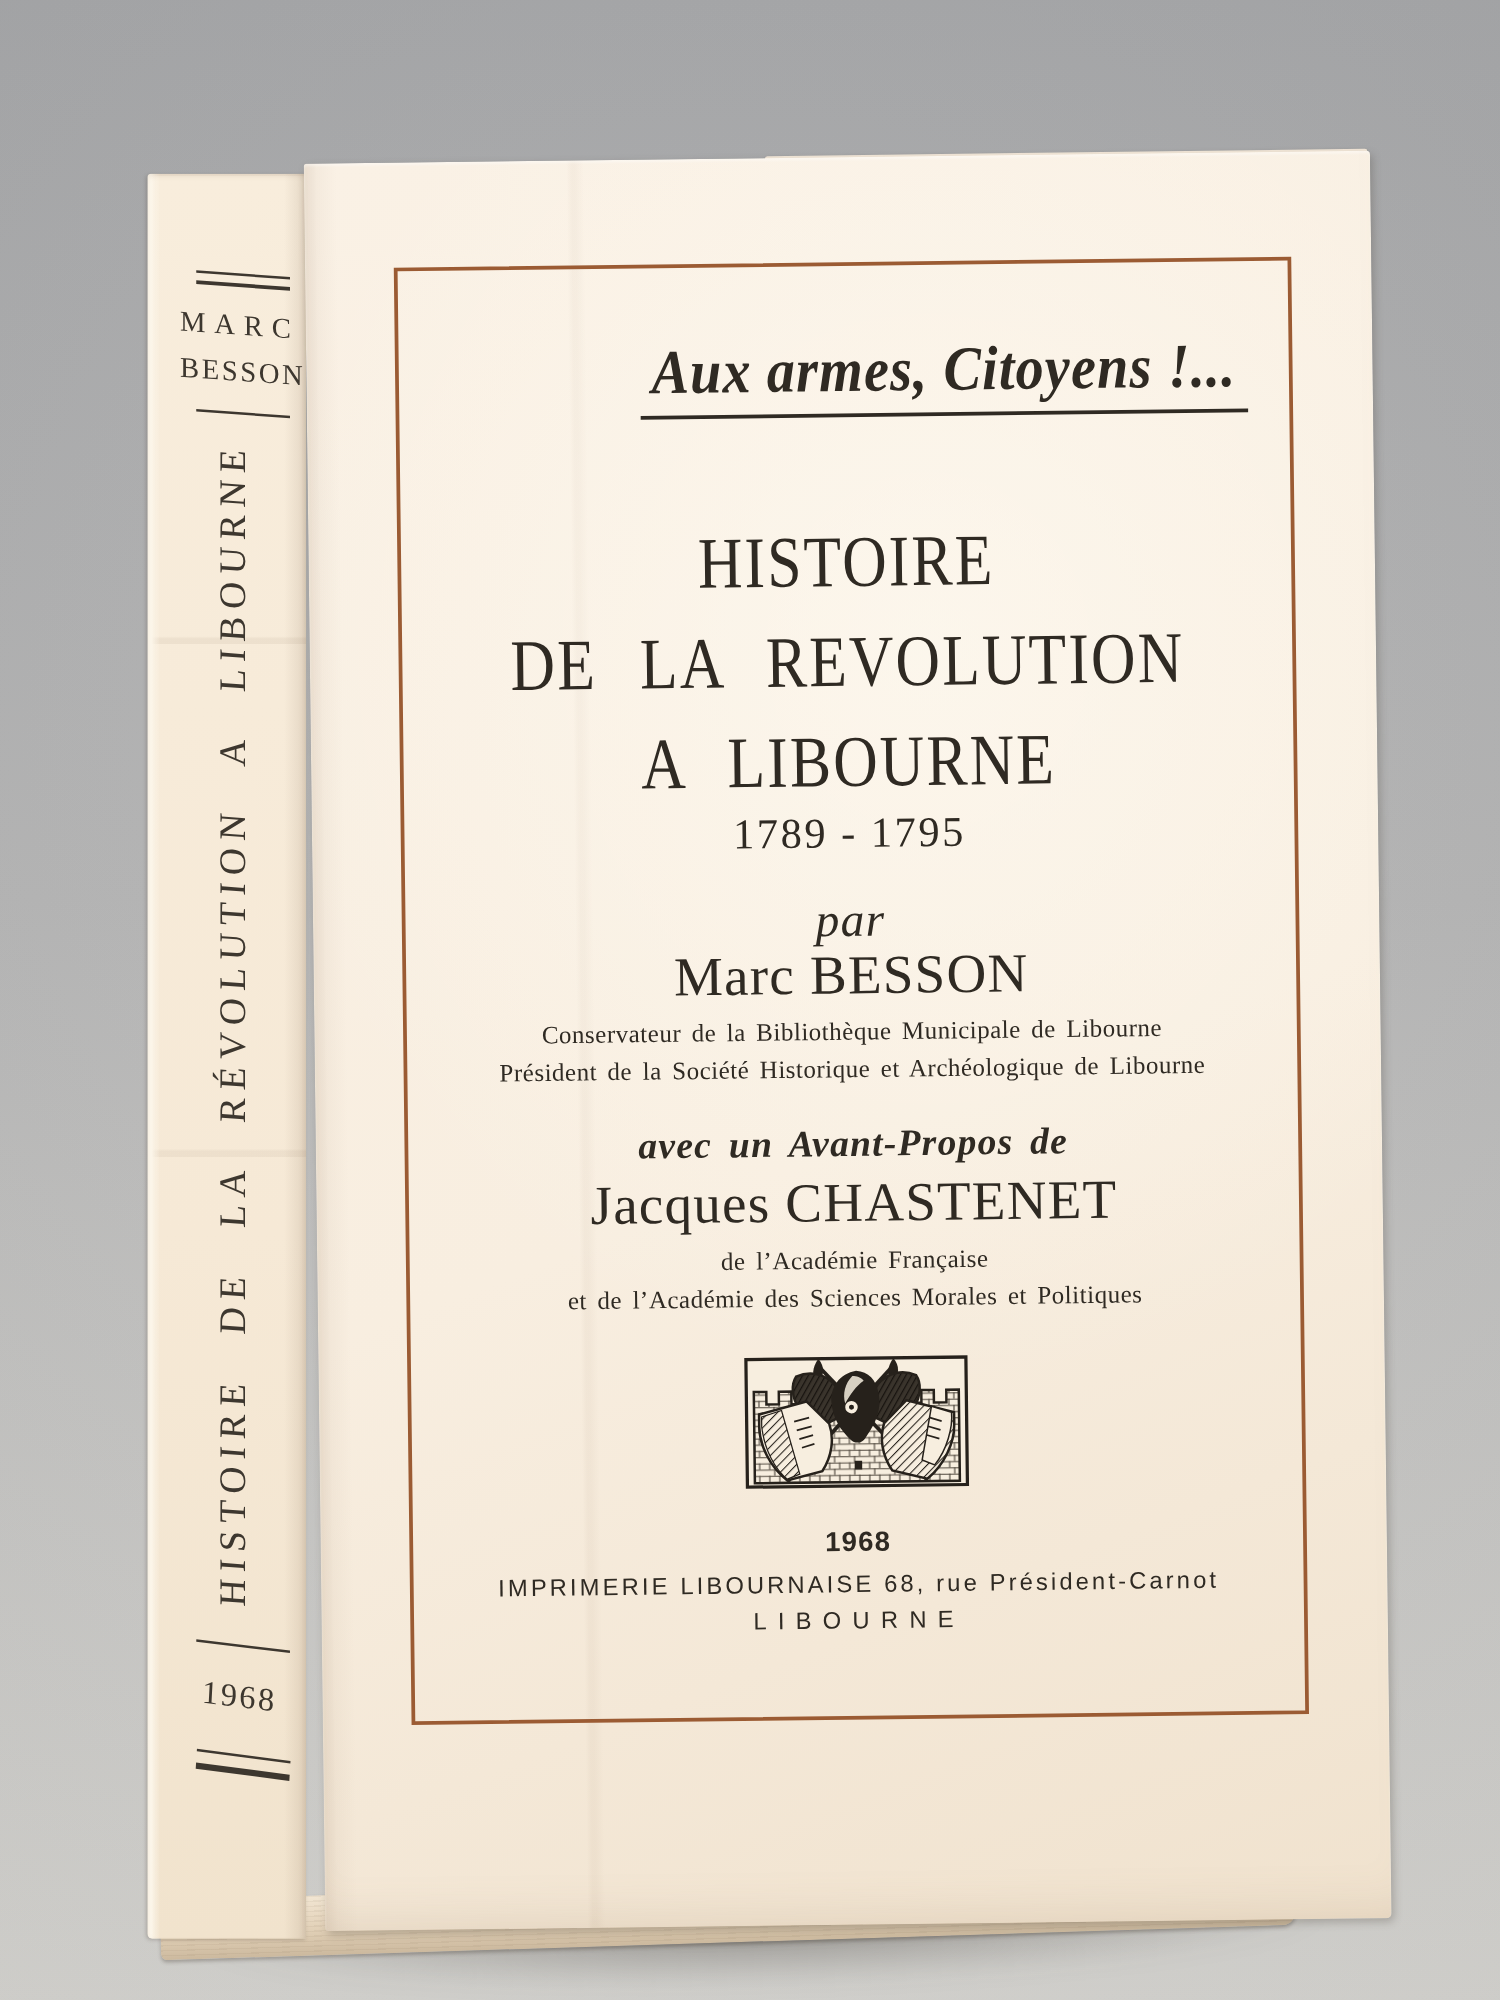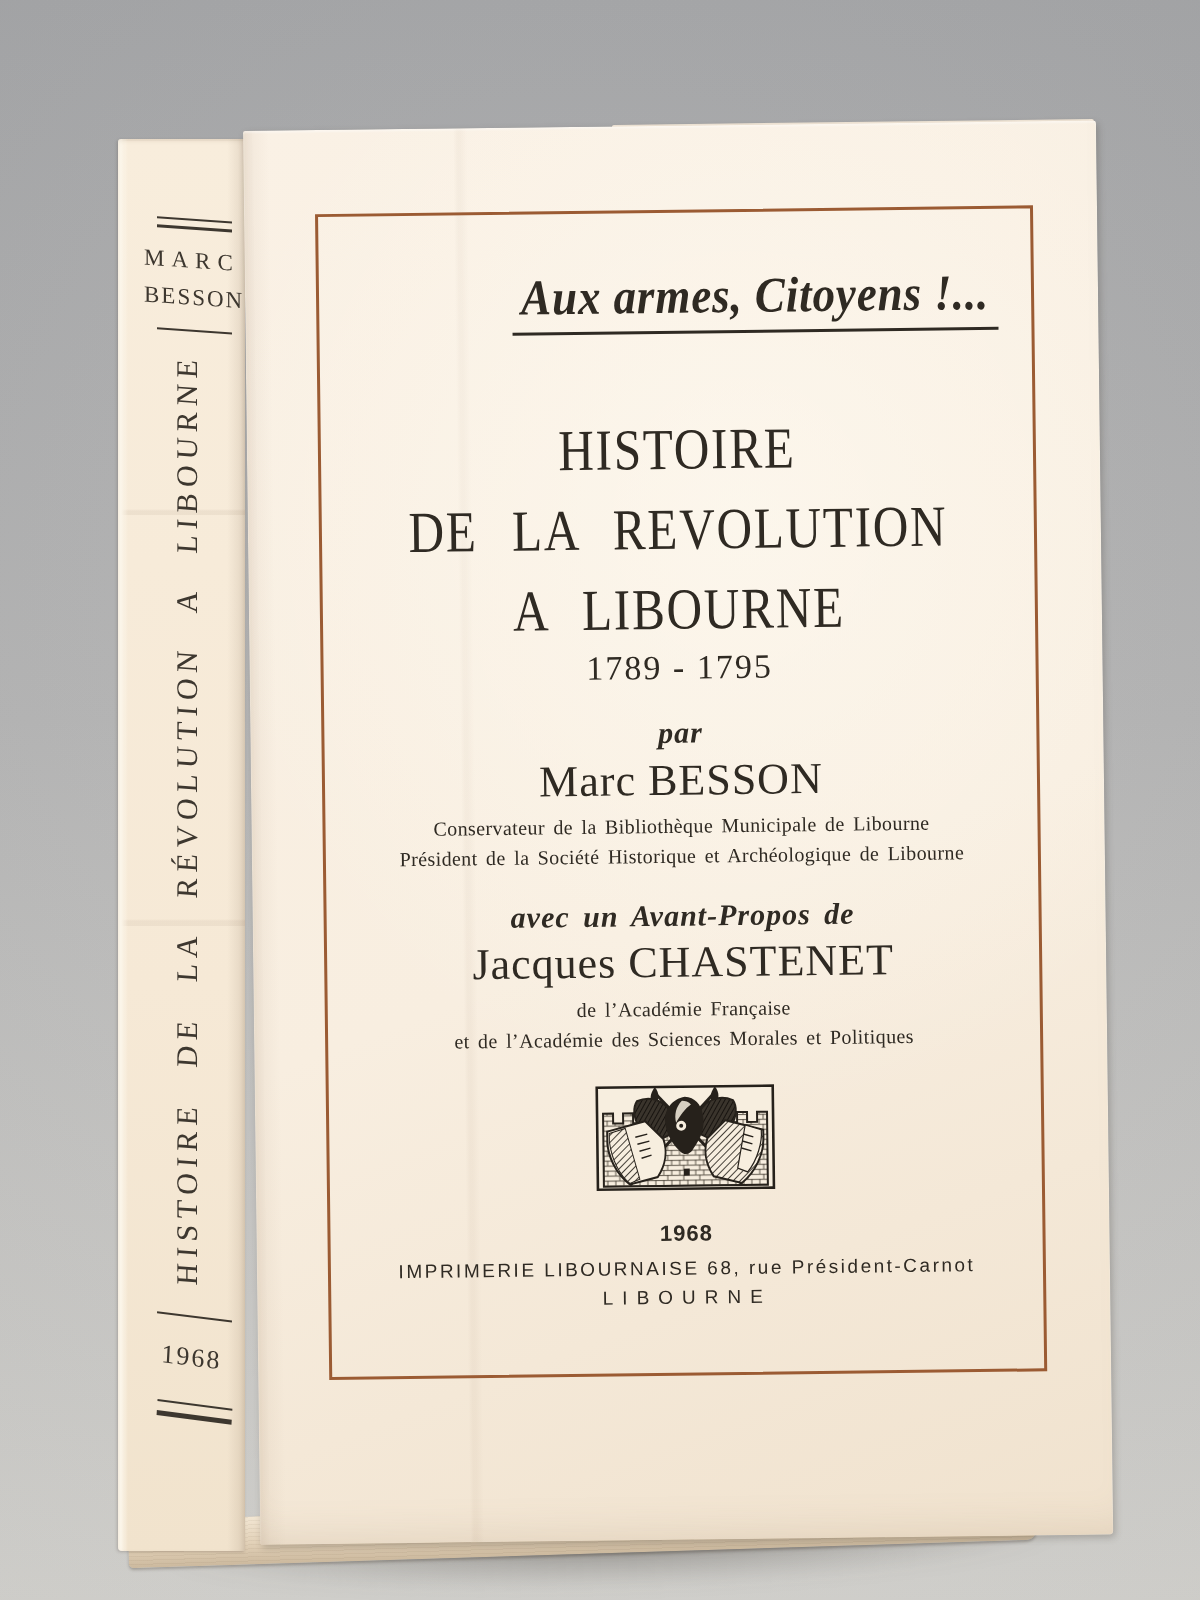--- a/index.html
+++ b/index.html
@@ -65,21 +65,21 @@
   .content{position:absolute;inset:0;text-align:center;color:var(--ink,#2f2a23);}
   .content > div{position:absolute;left:50%;white-space:nowrap;line-height:1;transform:translateX(-50%);}
 
   .c-motto{top:58px;transform:translateX(calc(-50% + 80px)) scaleX(.9)!important;
     font-style:italic;font-weight:bold;font-size:50px;letter-spacing:1px;}
   .c-motto span{display:inline-block;padding:0 10px 10px 10px;border-bottom:3px solid var(--ink,#2f2a23);}
   .c-t1,.c-t2,.c-t3{font-size:58px;letter-spacing:2px;word-spacing:24px;
     transform:translateX(-50%) scaleX(.85)!important;}
   .c-t1{top:208px;} .c-t2{top:288px;} .c-t3{top:368px;}
   .c-dates{top:438px;font-size:34px;letter-spacing:2px;}
-  .c-par{top:505px;font-style:italic;font-weight:bold;font-size:30px;letter-spacing:1px;}
+  .c-par{top:505px;font-style:italic;font-weight:normal;font-size:38px;letter-spacing:1px;}
   .c-author{top:546px;font-size:44px;letter-spacing:1px;}
   .c-role1{top:603px;} .c-role2{top:633px;} .c-acad1{top:786px;} .c-acad2{top:816px;}
   .c-role1,.c-role2,.c-acad1,.c-acad2{font-size:20px;letter-spacing:.4px;word-spacing:3px;}
   .c-avant{top:688px;font-style:italic;font-weight:bold;font-size:30px;letter-spacing:1px;word-spacing:5px;}
   .c-chastenet{top:728px;font-size:44px;letter-spacing:1px;}
   .c-vignette{top:872px;}
   .c-year{top:1010px;font-family:"Liberation Sans",sans-serif;font-weight:bold;font-size:22px;letter-spacing:1px;}
   .c-imprint{top:1046px;font-family:"Liberation Sans",sans-serif;font-size:19px;letter-spacing:2.5px;}
   .c-city{top:1075px;font-family:"Liberation Sans",sans-serif;font-size:19px;letter-spacing:9px;}
 </style>

